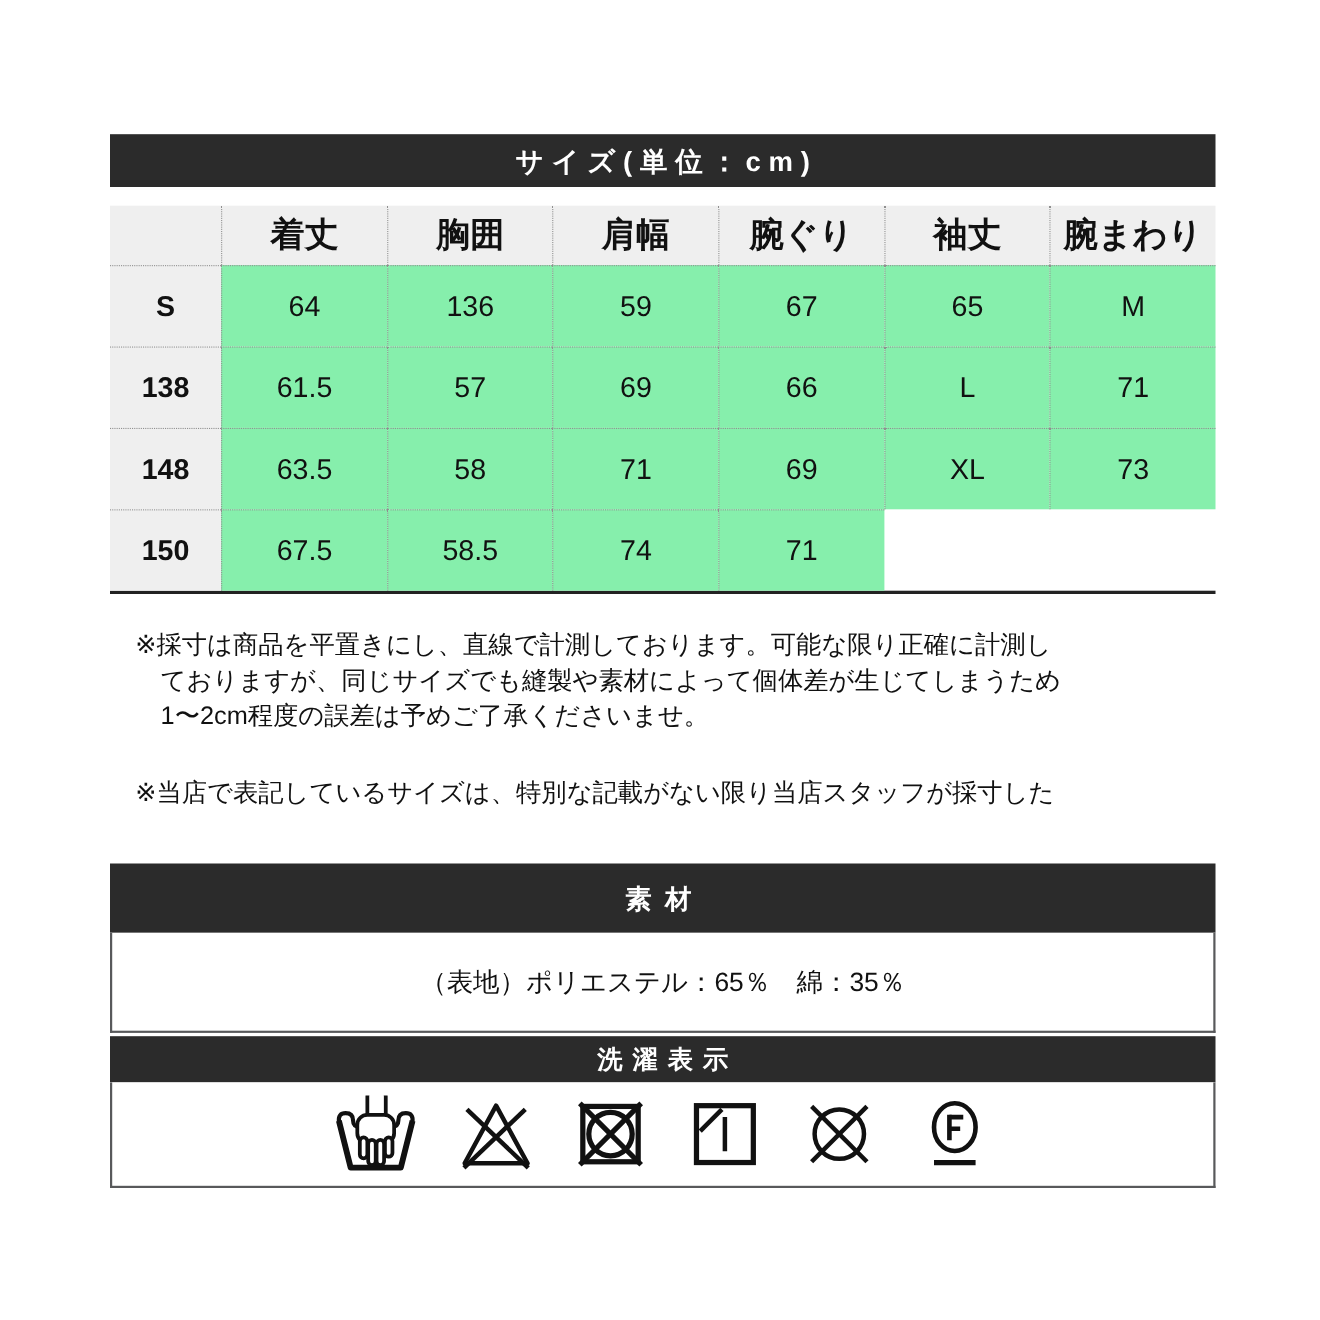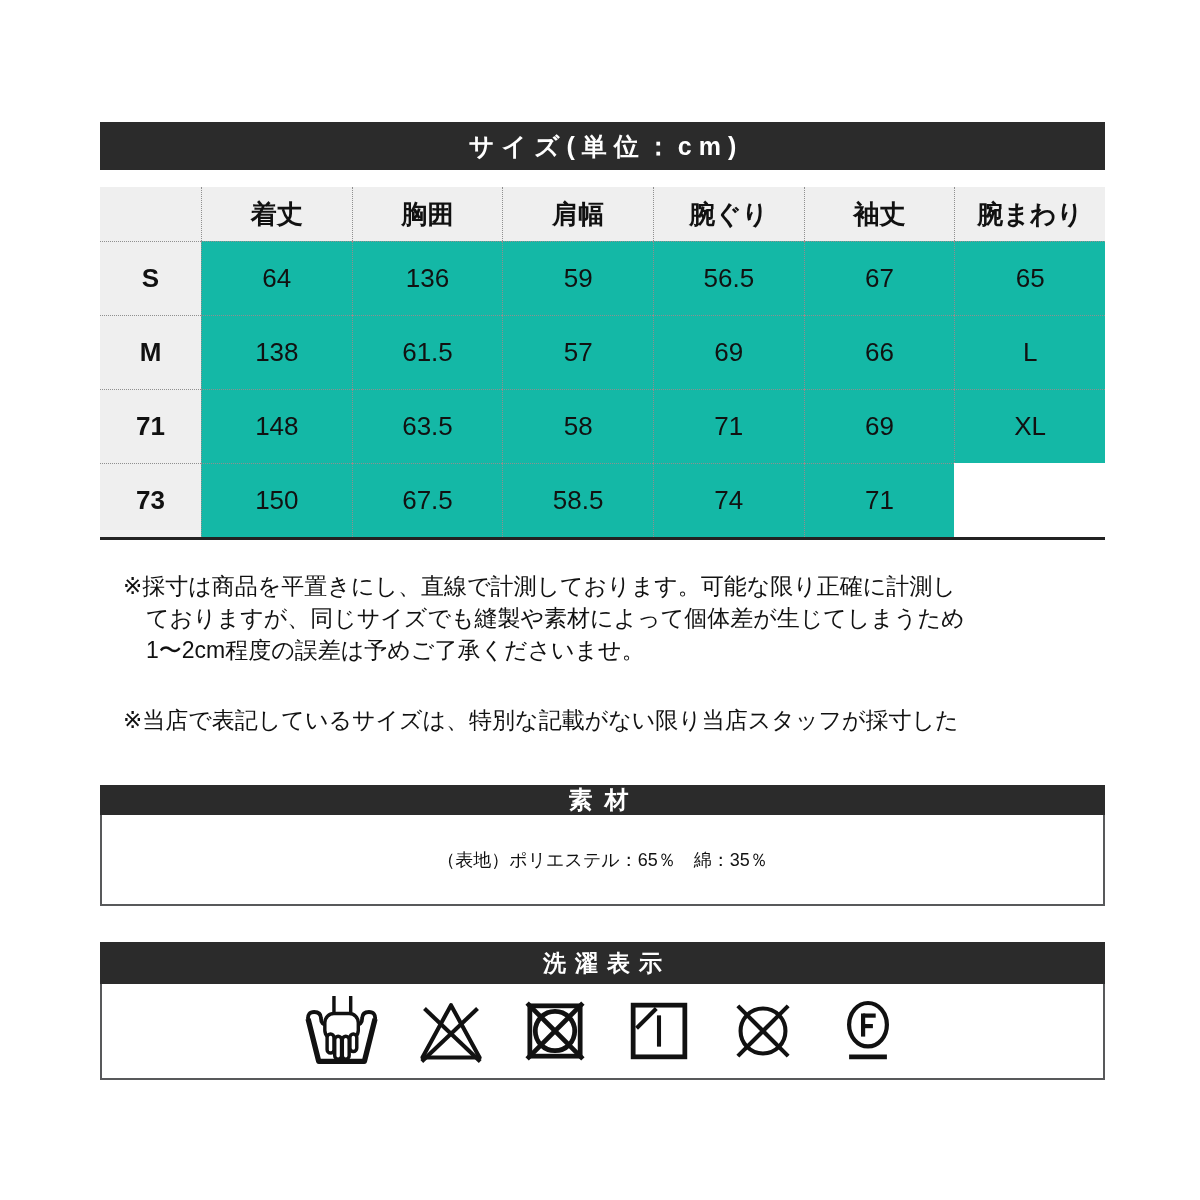--- a/index.html
+++ b/index.html
@@ -17,42 +17,42 @@
   .size-block { position:absolute; left:100px; top:122px; width:1005px; }
   .size-block .section-bar { height:48px; font-size:25px; letter-spacing:7px; padding-left:7px; }
   .size-table {
     display:grid;
     grid-template-columns:101px repeat(6,1fr);
     grid-template-rows:71px repeat(4,74px);
     border-bottom:3px solid #222222;
   }
   .size-table .cell {
     display:flex; align-items:center; justify-content:center;
-    font-size:26px; background:#14b8a6;
+    font-size:26px; background:#86efac;
     border-top:1px dotted #8f8f8f; border-left:1px dotted #8f8f8f;
   }
-  .size-table .cell:nth-child(-n+7) { border-top:none; background:#efefef; font-weight:bold; font-size:26px;margin-top:17px; }
+  .size-table .cell:nth-child(-n+7) { border-top:none; background:#efefef; font-weight:bold; font-size:31px;margin-top:17px; }
   .size-table .cell:nth-child(7n+1) { border-left:none; background:#efefef; font-weight:bold; }
 
   
   .notes-block { position:absolute; left:123px; top:570px; width:800px; }
   .note-line { font-size:23px; line-height:32px; white-space:nowrap; }
   .note-line.cont { padding-left:23px; }
   .note + .note { margin-top:38px; }
 
   
   .material-block { position:absolute; left:100px; top:785px; width:1005px; }
-  .material-block .section-bar { height:30px; font-size:24px; letter-spacing:12px; padding-left:4px; }
+  .material-block .section-bar { height:63px; font-size:24px; letter-spacing:12px; padding-left:4px; }
   .material-body {
     height:91px; background:#fff;
     border:2px solid #58595b; border-top:none;
     display:flex; flex-direction:column; align-items:center; justify-content:center;
     gap:10px;
   }
-  .material-line { font-size:18px; }
+  .material-line { font-size:24px; }
 
   
   .care-block { position:absolute; left:100px; top:942px; width:1005px; }
   .care-block .section-bar { height:42px; font-size:23px; letter-spacing:9px; padding-left:9px; }
   .care-body {
     height:96px; background:#fff;
     border:2px solid #58595b; border-top:none;
     display:flex; align-items:center; justify-content:center; gap:36px;
   }
   .care-icon { height:68px; width:auto; display:block; }
@@ -74,21 +74,20 @@
       <div class="cell">胸囲</div>
       <div class="cell">肩幅</div>
       <div class="cell">腕ぐり</div>
       <div class="cell">袖丈</div>
       <div class="cell">腕まわり</div>
 
       <div class="cell">S</div>
       <div class="cell">64</div>
       <div class="cell">136</div>
       <div class="cell">59</div>
-      <div class="cell">56.5</div>
       <div class="cell">67</div>
       <div class="cell">65</div>
 
       <div class="cell">M</div>
       <div class="cell">138</div>
       <div class="cell">61.5</div>
       <div class="cell">57</div>
       <div class="cell">69</div>
       <div class="cell">66</div>
 

